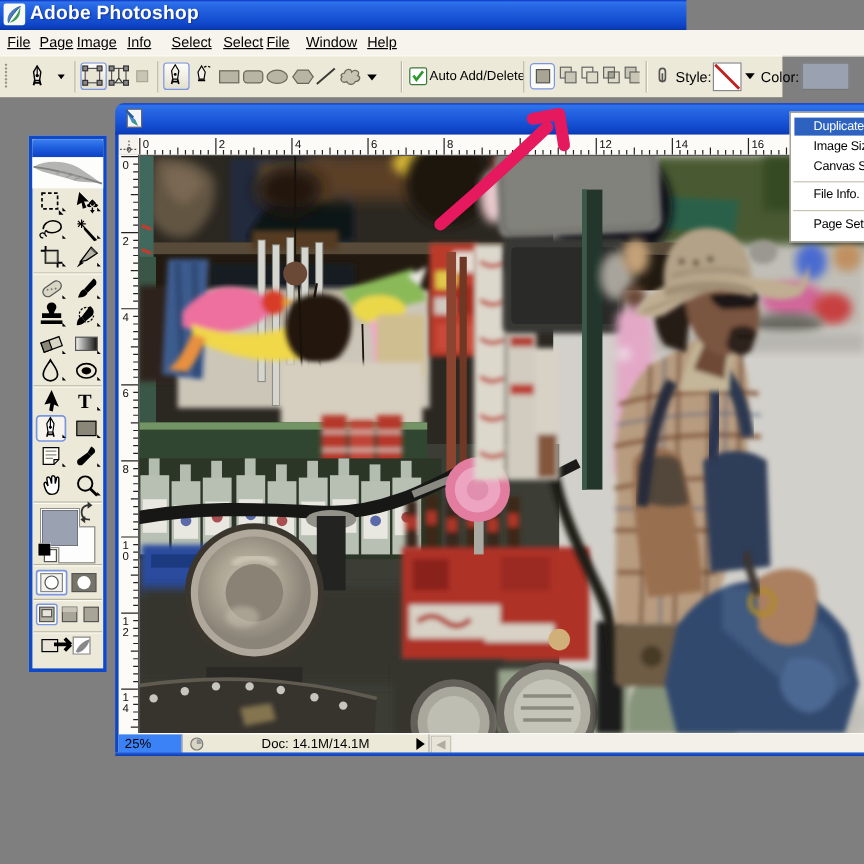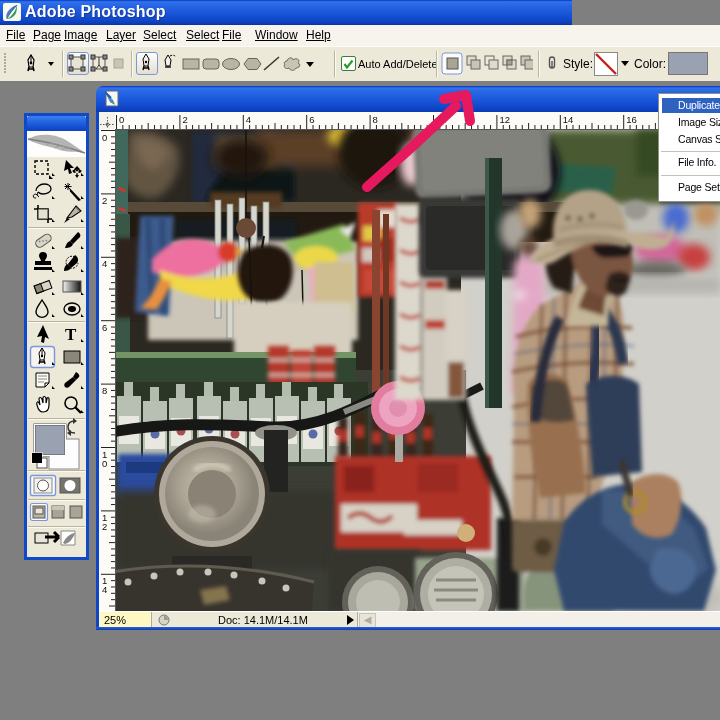--- a/index.html
+++ b/index.html
@@ -7,41 +7,41 @@
   .abs{position:absolute;}
   
   #titlebar{left:0;top:0;width:572px;height:25px;
     background:linear-gradient(180deg,#0a32c8 0%,#2f74ea 7%,#2767e4 20%,#1b58da 50%,#0f46c8 82%,#0a3ab4 96%,#093294 100%);}
   #titlebar .txt{position:absolute;left:25px;top:3px;color:#fff;font-size:16px;font-weight:bold;letter-spacing:0.2px;text-shadow:1px 1px 1px #1a3a9a;}
   #appicon{position:absolute;left:3px;top:3px;width:18px;height:18px;background:#f8f8f4;border-radius:2px;}
   
   #menubar{left:0;top:25px;width:720px;height:21px;background:#f6f4ed;border-bottom:1px solid #e0ddd0;}
   #menubar span{position:absolute;top:3px;font-size:12px;color:#000;text-decoration:underline;}
   
-  #optbar{left:0;top:46px;width:720px;height:35px;background:#ece9d8;border-top:1px solid #fdfcf8;border-bottom:1px solid #9d9a85;}
+  #optbar{left:0;top:46px;width:652px;height:35px;background:#ece9d8;border-top:1px solid #fdfcf8;border-bottom:1px solid #9d9a85;}
   .sep{position:absolute;top:4px;width:1px;height:26px;background:#b8b5a2;border-right:1px solid #fbfaf2;}
   .selbox{position:absolute;border:1px solid #7a96df;border-radius:3px;background:linear-gradient(180deg,#fdfdfb,#e3e0cf);}
   #optbar .lbl{position:absolute;font-size:12px;color:#000;top:10px;}
   
   #workspace{left:0;top:81px;width:720px;height:639px;background:#7f7f7f;}
   
   #docwin{left:96px;top:86px;width:624px;height:544px;}
   #doc-title{position:absolute;left:0;top:0;width:624px;height:26px;border-radius:7px 0 0 0;
     background:linear-gradient(180deg,#0a32c8 0%,#2f74ea 8%,#2767e4 22%,#1b58da 52%,#0f46c8 84%,#0a3ab4 100%);}
   #doc-title .txt{position:absolute;left:26px;top:4px;color:#fff;font-size:14px;font-weight:bold;text-shadow:1px 1px 1px #1a3a9a;}
   #doc-border-l{position:absolute;left:0;top:24px;width:3px;height:517px;background:#0f46c8;}
   #doc-border-b{position:absolute;left:0;top:541px;width:624px;height:3px;background:linear-gradient(180deg,#2a62dc,#0c3cb0);}
   #doc-client{position:absolute;left:3px;top:26px;width:621px;height:515px;background:#fff;}
   
   #ruler-corner{position:absolute;left:0;top:0;width:16px;height:17px;background:#f4f2ea;border-right:1px solid #888;border-bottom:1px solid #888;}
   #ruler-top{position:absolute;left:16px;top:0;width:605px;height:17px;background:#fcfbf7;border-bottom:1px solid #555;}
   #ruler-left{position:absolute;left:0;top:17px;width:16px;height:482px;background:#fcfbf7;border-right:1px solid #555;}
   
   #statusbar{position:absolute;left:0;top:499px;width:621px;height:16px;background:#ece9d8;border-top:1px solid #fff;font-size:11px;}
-  #zoombox{position:absolute;left:0;top:0;width:52px;height:16px;background:#fef9c3;border-right:1px solid #aaa;}
+  #zoombox{position:absolute;left:0;top:0;width:52px;height:16px;background:#3b82f6;border-right:1px solid #aaa;}
   #zoombox span{position:absolute;left:5px;top:2px;color:#000;font-size:11px;}
   #statusbar .doc{position:absolute;left:119px;top:2px;color:#000;}
   
   #photo{position:absolute;left:17px;top:18px;width:605px;height:481px;background:#cfcdc7;overflow:hidden;}
   
   #toolbox{left:24px;top:113px;width:65px;height:447px;box-sizing:border-box;background:#ece9d8;border:3px solid #1049c8;}
   #tb-title{position:absolute;left:0;top:0;width:59px;height:15px;
     background:linear-gradient(180deg,#3a80f0 0%,#2060df 45%,#0f46c8 90%);border-radius:2px 2px 0 0;}
   #tb-feather{position:absolute;left:0;top:15px;width:59px;height:26px;background:#fdfdfb;}
   
@@ -58,21 +58,21 @@
     <path d="M13,1 C9,2 5,5 3,9 C2,12 2,14 3,15 C4,12 6,9 8,7 C10,5 12,3 13,1 Z" fill="#4a7ac0"></path>
     <path d="M13,1 C12,5 10,9 7,12 C5,14 4,15 3,15 C6,15 10,13 12,9 C13,6 13,3 13,1 Z" fill="#3a9a5a"></path>
     <path d="M13,1 C9,5 5,10 3,15" stroke="#2a5a8a" stroke-width="0.8" fill="none"></path>
   </svg>
   <div class="txt">Adobe Photoshop</div>
 </div>
 <div id="menubar" class="abs">
   <span style="left:6px">File</span>
     <span style="left:33px">Page</span>
     <span style="left:64px">Image</span>
-  <span style="left:106px">Layer</span>
+  <span style="left:106px">Info</span>
     <span style="left:143px">Select</span>
     <span style="left:186px">Select</span>
   <span style="left:222px">File</span>
     <span style="left:255px">Window</span>
     <span style="left:306px">Help</span>
 </div>
 <div id="optbar" class="abs">
   <svg class="abs" style="left:3px;top:6px" width="6" height="22" viewBox="0 0 6 22">
     <g fill="#9a9684">
         <circle cx="2" cy="1" r="1"></circle>

